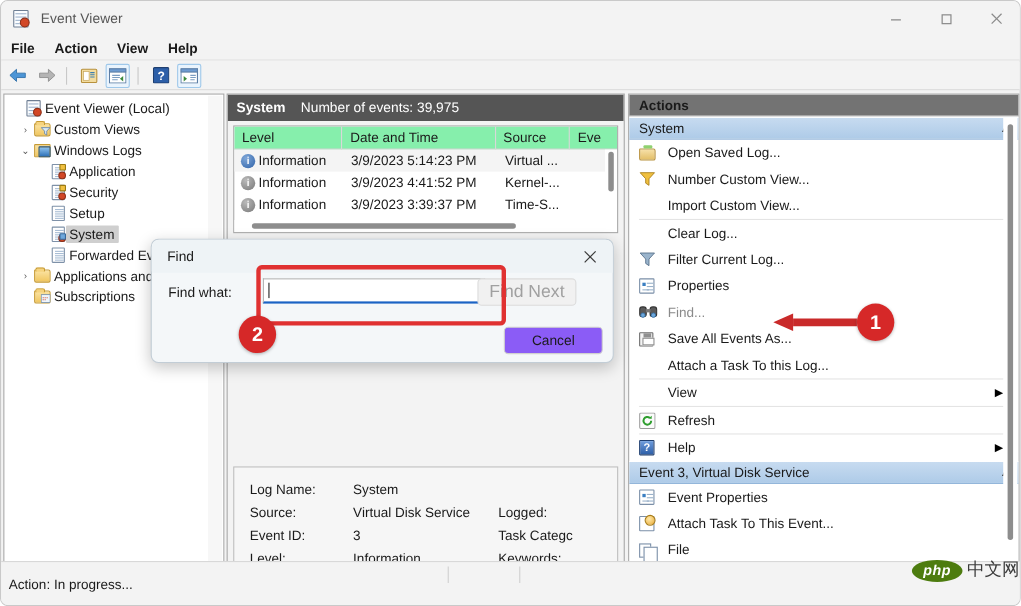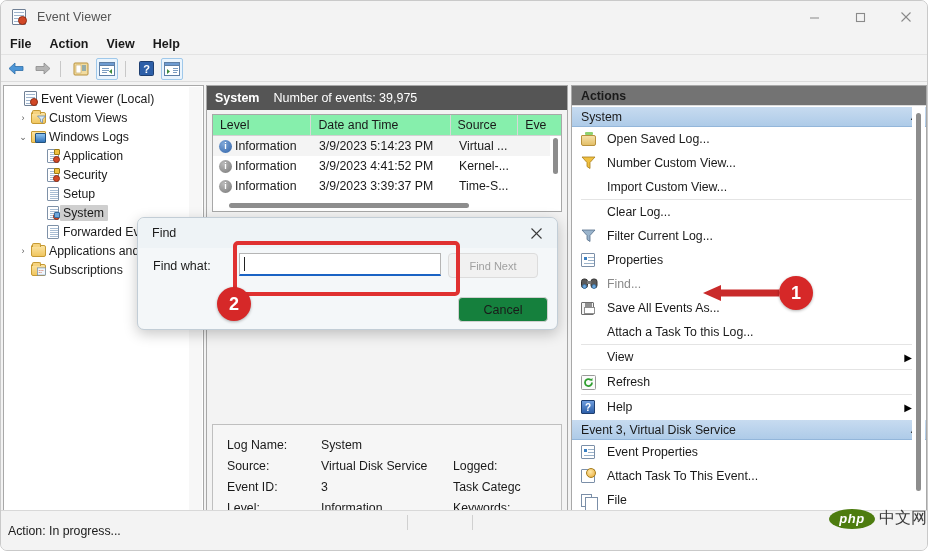--- a/index.html
+++ b/index.html
@@ -350,28 +350,28 @@
   #find-input-box {
     position: absolute; left: 238px; top: 252px; width: 202px; height: 23px;
     background: #ffffff; border: 1px solid #b5b5b5;
     border-bottom: 2px solid #1a63c4;
     display: flex; align-items: center;
   }
   #find-caret {
     width: 1px; height: 14px; background: #222; margin-left: 4px;
   }
   #find-next {
-    position: absolute; left: 447px; top: 252px; width: 90px; height: 25px;
+    position: absolute; left: 433px; top: 252px; width: 90px; height: 25px;
     background: #f1f1f1; border: 1px solid #dcdcdc; border-radius: 4px;
-    color: #a0a0a0; font-size: 11px;
+    color: #a0a0a0; font-size: 16px;
     display: flex; align-items: center; justify-content: center;
   }
   #cancel-btn {
     position: absolute; left: 457px; top: 296px; width: 90px; height: 25px;
-    background: #15803d; border: 1px solid #d0d0d0; border-radius: 4px;
+    background: #8b5cf6; border: 1px solid #d0d0d0; border-radius: 4px;
     color: #1a1a1a; font-size: 12.5px;
     display: flex; align-items: center; justify-content: center;
   }
 
   
   #hl-box {
     position: absolute; left: 232px; top: 240px; width: 227px; height: 55px;
     border: 4px solid #e03131; border-radius: 5px; pointer-events: none;
   }
   .badge-num {

